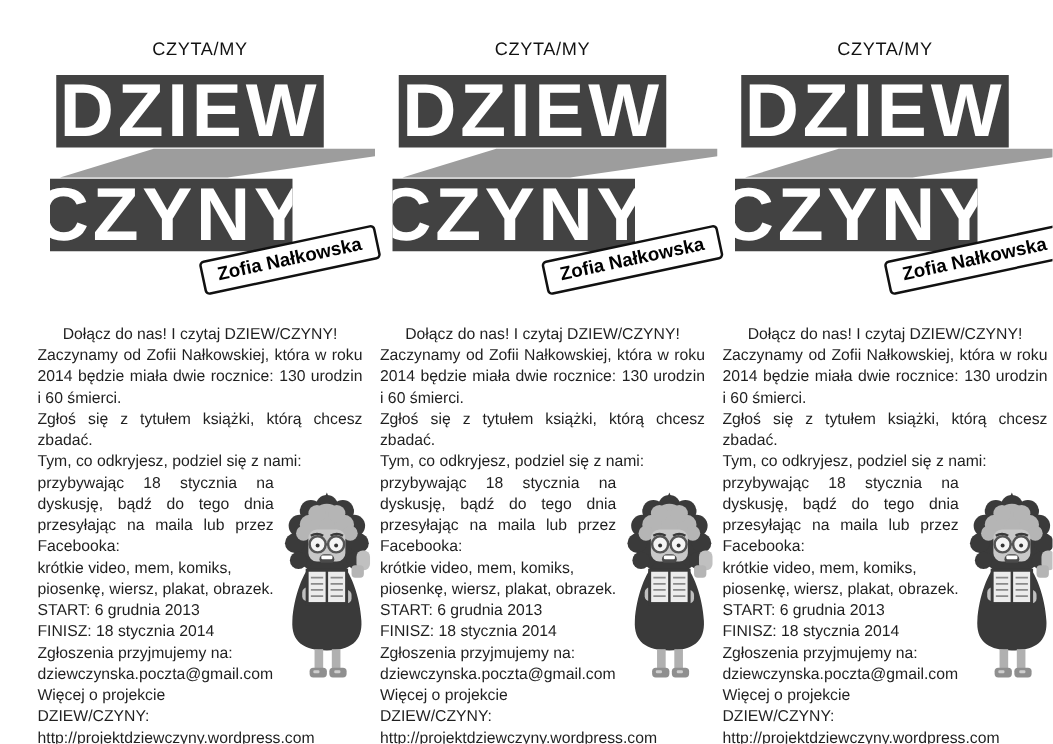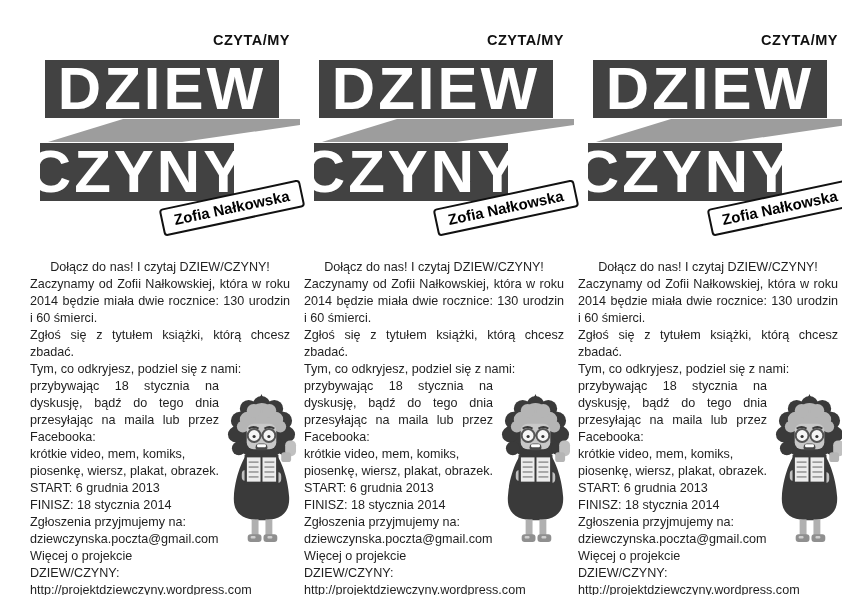--- a/index.html
+++ b/index.html
@@ -12,30 +12,30 @@
   body{
     width:842px;height:595px;background:#ffffff;overflow:hidden;
     font-family:"Liberation Sans", sans-serif;color:var(--text);
   }
   .sheet{
     width:842px;height:595px;display:flex;gap:14px;
     padding:30px 8px 0 30px;overflow:hidden;
   }
   .column{flex:0 0 260px;width:260px;position:relative;}
   .header{
-    text-align:right;font-weight:700;font-size:14.5px;
+    text-align:center;font-weight:400;font-size:14.5px;
     letter-spacing:.5px;margin:2px 0 12px;color:#111;
   }
   .logo{position:relative;height:141px;}
   .block{
     background:var(--block);color:#fff;font-weight:700;
     height:58px;display:flex;align-items:center;justify-content:center;
     font-size:60px;line-height:1;letter-spacing:3px;overflow:hidden;
   }
-  .block-top{width:234px;margin-left:15px;}
+  .block-top{width:214px;margin-left:15px;}
   .block-bottom{width:194px;margin-left:10px;}
   .swoosh{display:block;width:270px;height:25px;}
   .swoosh polygon{fill:var(--slash);}
   .stamp{
     position:absolute;right:-14px;top:134px;
     transform:rotate(-12deg);transform-origin:center;
     background:#fff;border:2.5px solid #111;border-radius:4px;
     padding:3px 11px 4px;font-weight:700;font-size:15px;
     white-space:nowrap;color:#000;
   }

